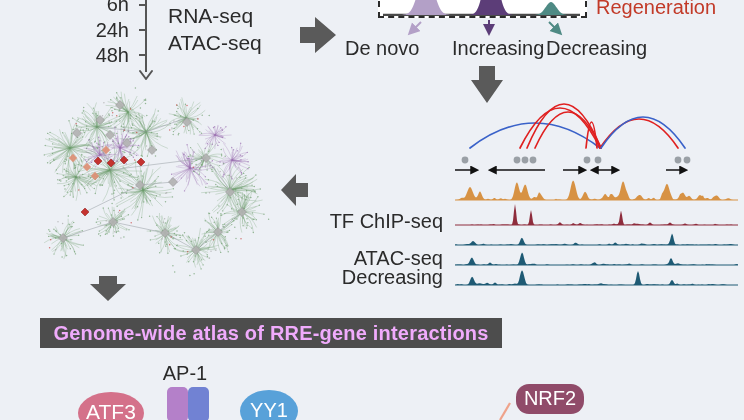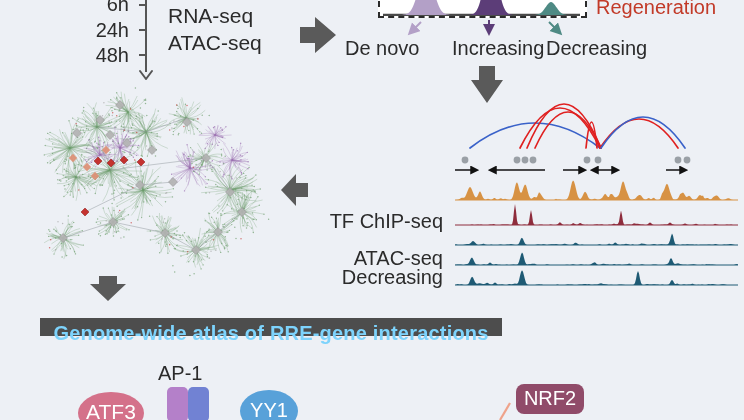--- a/index.html
+++ b/index.html
@@ -16,29 +16,29 @@
   
   .peaks-box{position:absolute;left:378px;top:-32px;width:209px;height:50px;background:#ffffff;
              border:2px dashed #2b2b2b;box-sizing:border-box}
   .regen{position:absolute;left:596px;top:-4px;font-size:20px;line-height:22px;color:#c23a28}
   .cat-denovo{position:absolute;left:345px;top:37px;font-size:20px;}
   .cat-incr{position:absolute;left:452px;top:37px;font-size:20px}
   .cat-decr{position:absolute;left:546px;top:37px;font-size:20px}
   
   .trk{position:absolute;left:280px;width:163px;text-align:right;font-size:20px;line-height:22px;white-space:nowrap}
   
-  .banner{position:absolute;left:40px;top:318px;width:462px;height:18px;background:#4d4d4d;color:#7dd3fc;
+  .banner{position:absolute;left:40px;top:318px;width:462px;height:30px;background:#4d4d4d;color:#f0abfc;
           font-size:20px;font-weight:bold;text-align:center;line-height:30px;letter-spacing:.2px}
   
   .oval{position:absolute;border-radius:50%;color:#fff;text-align:center}
   .atf3{left:78px;top:392px;width:66px;height:42px;background:#d4718a;font-size:21px;line-height:40px}
   .yy1{left:240px;top:390px;width:58px;height:42px;background:#58a1d9;font-size:20px;line-height:40px}
   .nrf2{position:absolute;left:516px;top:384px;width:68px;height:30px;background:#904b69;color:#fff;
-        border-radius:8px;font-size:20px;text-align:center;line-height:29px}
-  .ap1-label{position:absolute;left:158px;top:362px;width:54px;font-size:20px}
+        border-radius:13px;font-size:20px;text-align:center;line-height:29px}
+  .ap1-label{position:absolute;left:158px;top:362px;width:54px;text-align:center;font-size:20px}
   .dimer{position:absolute;top:387px;width:21px;height:35px;border-radius:5px}
   .dimerL{left:167px;background:#b480c9}
   .dimerR{left:188px;background:#7182d3}
 </style>
 </head>
 <body>
 
 <div id="canvas">
 
   <svg id="net" class="svgabs" width="744" height="420">

